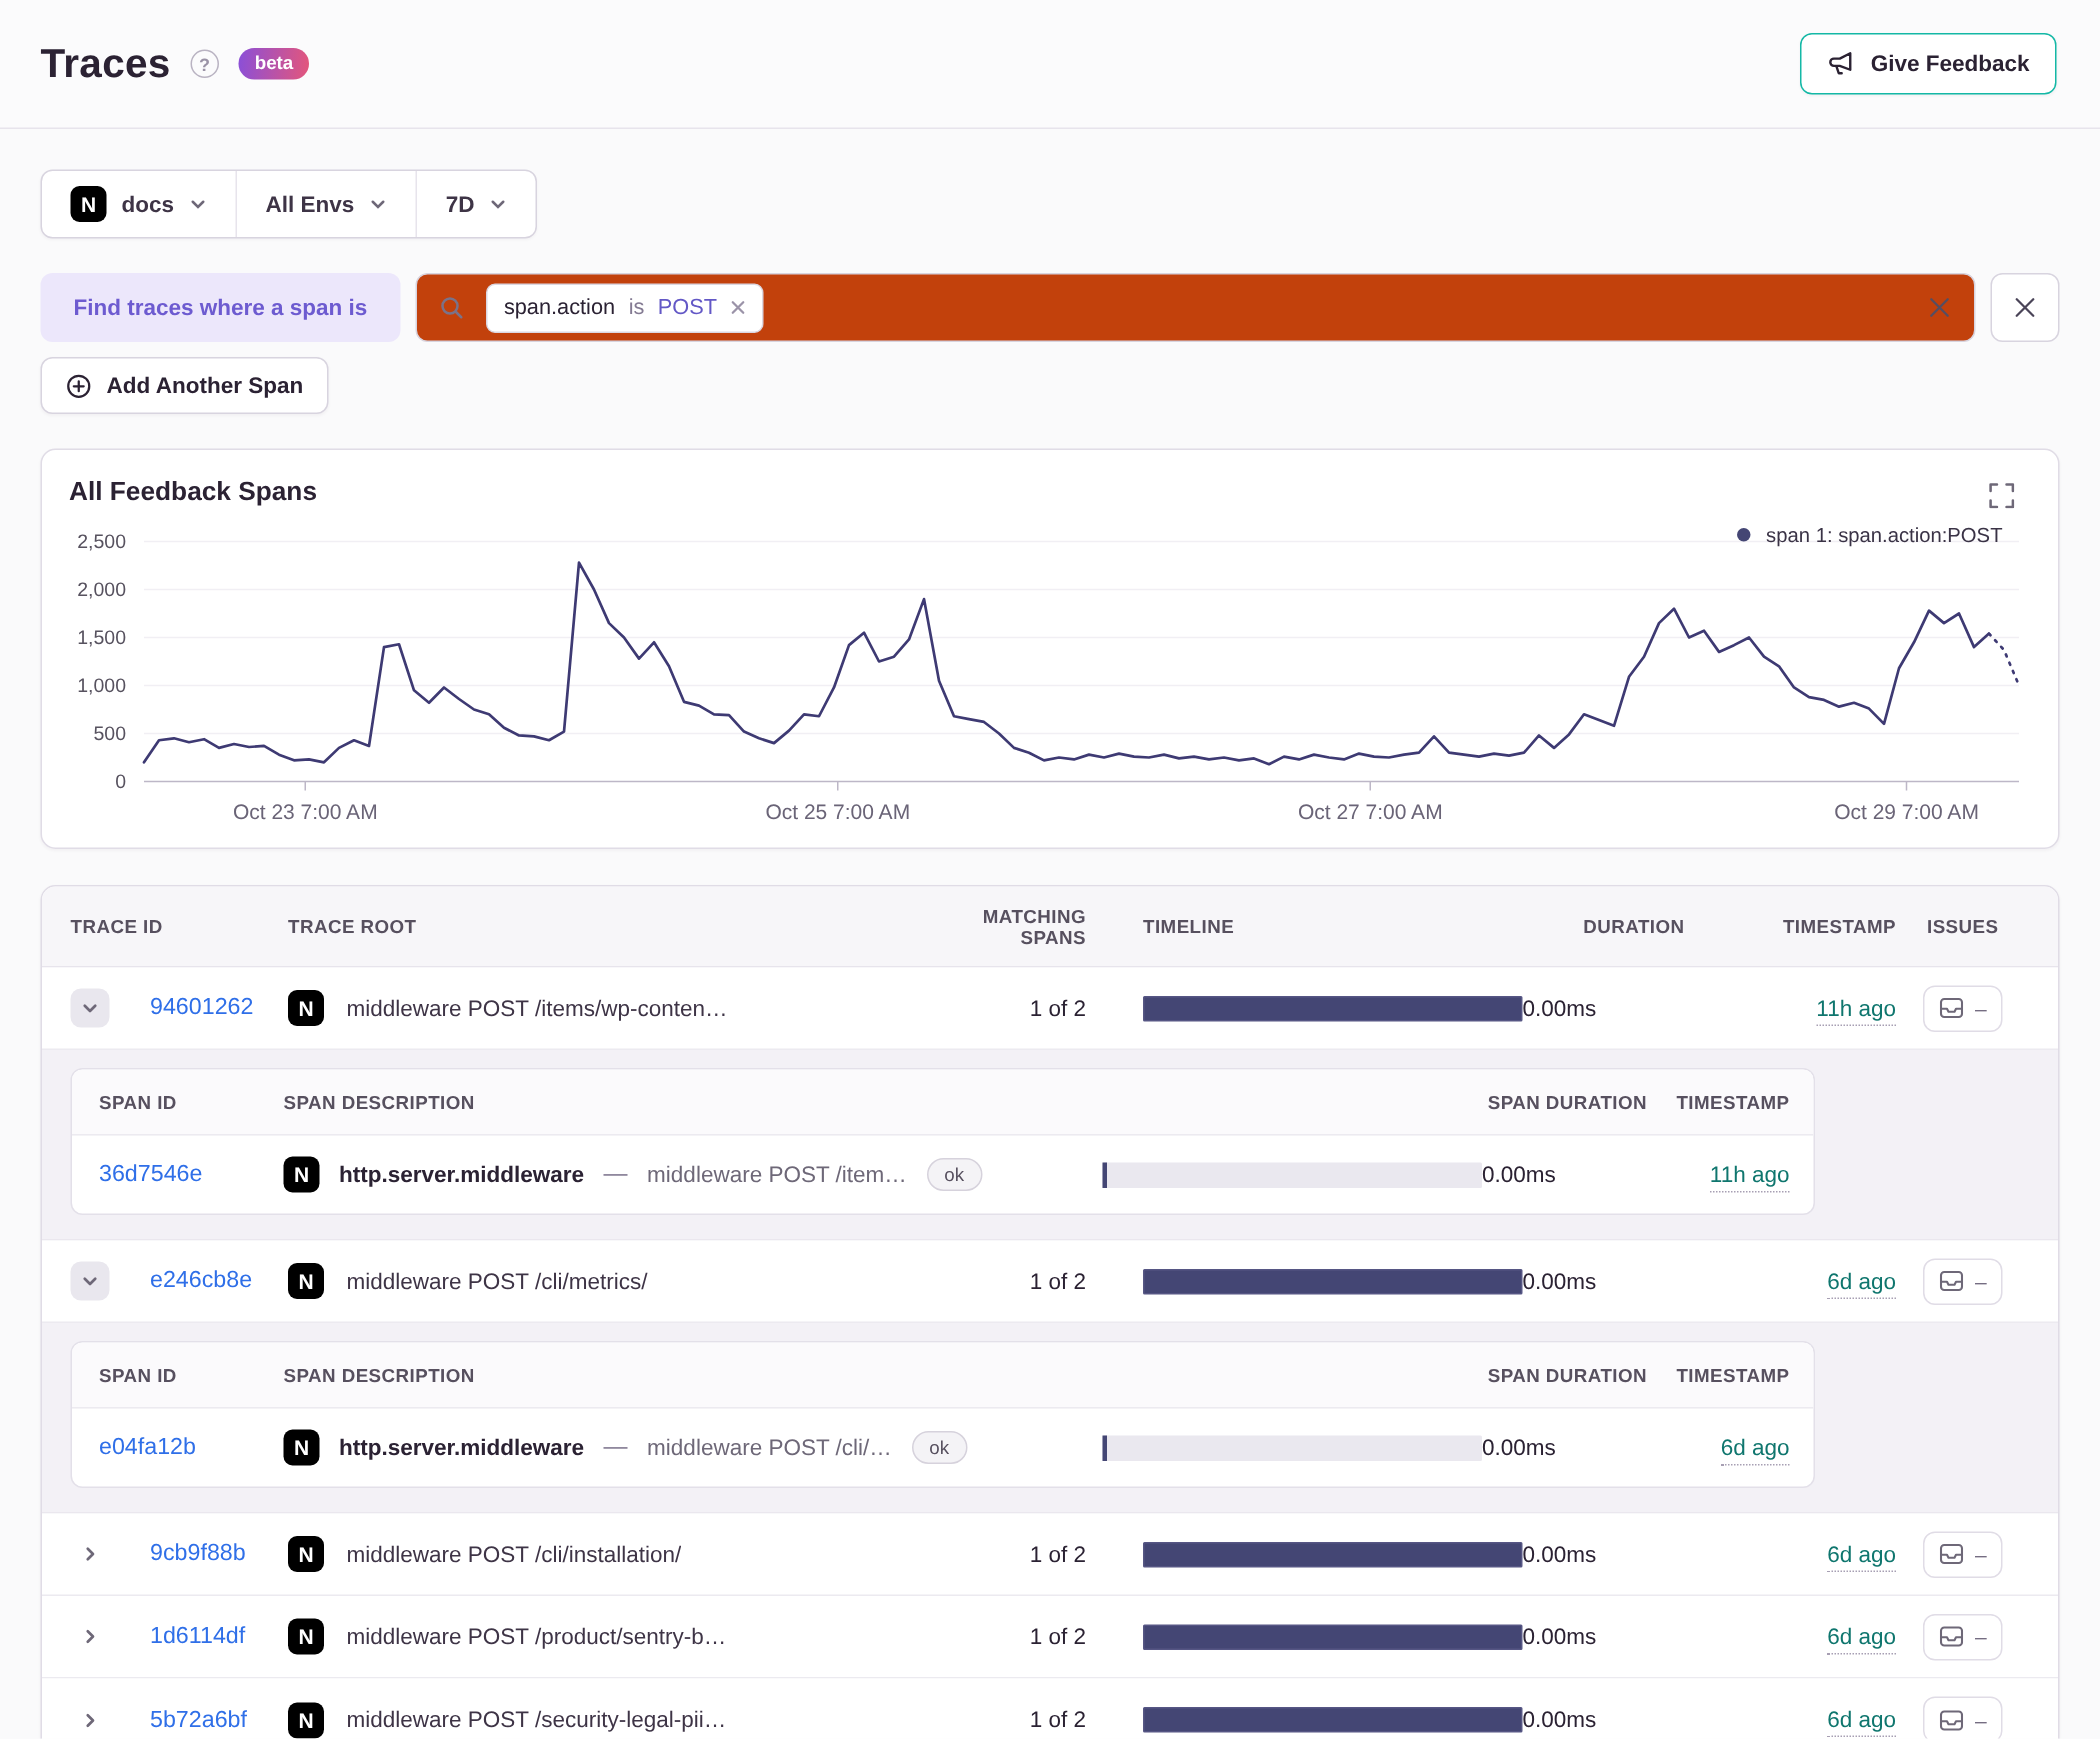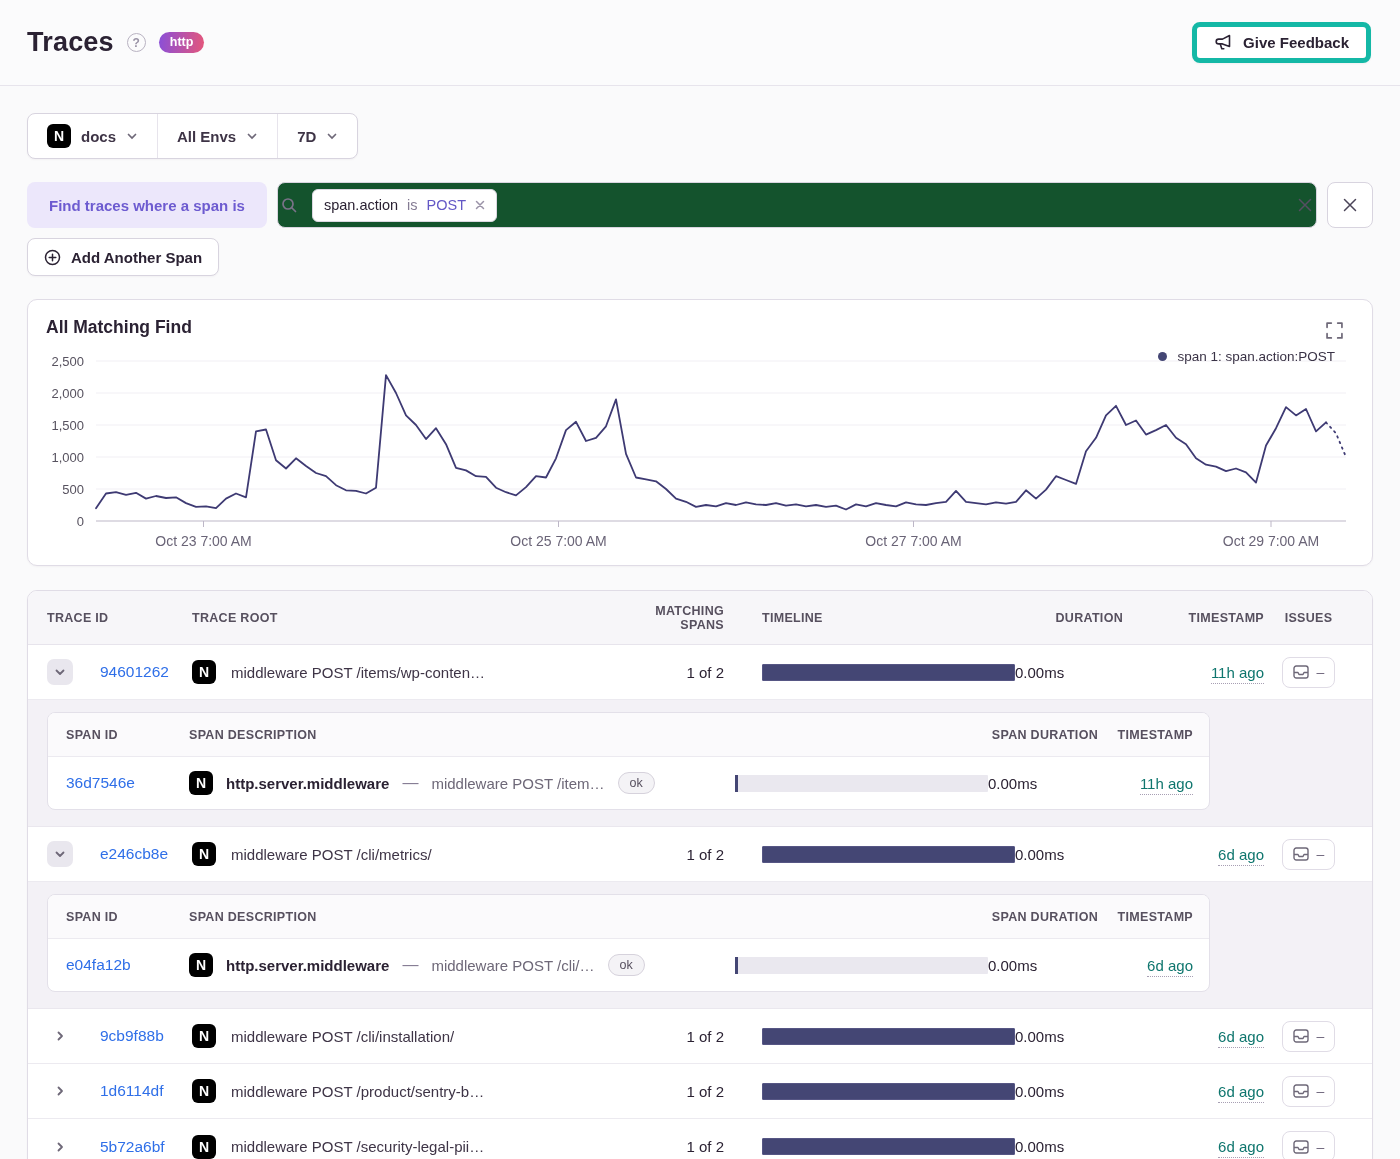--- a/index.html
+++ b/index.html
@@ -22,21 +22,21 @@
   .help-circle {
     width:19px; height:19px; border:1.5px solid #b9b3c2; border-radius:50%;
     color:#9a93a6; font-size:12px; font-weight:700; display:flex; align-items:center; justify-content:center;
   }
   .beta-badge {
     background:linear-gradient(95deg,#8a4fd8,#e4567b); color:#fff;
     font-size:12.5px; font-weight:700; padding:4px 11px; border-radius:20px; line-height:1;
   }
   .feedback-btn {
     display:flex; align-items:center; gap:10px; background:#fff;
-    border:5px solid #14b8a6; border-radius:8px; height:41px; padding:0 17px;
+    border:1px solid #14b8a6; border-radius:8px; height:41px; padding:0 17px;
     font-size:15px; font-weight:700; color:#2b2233; box-shadow:0 1px 2px rgba(43,34,51,.05);
   }
 
   main { padding:27px; }
 
   
   .filter-bar {
     display:inline-flex; background:#fff; border:1px solid #d8d4df; border-radius:8px;
     height:46px; align-items:stretch; box-shadow:0 1px 2px rgba(43,34,51,.04); margin-bottom:23px;
   }
@@ -51,22 +51,22 @@
   }
   .chev { color:#6e6878; display:flex; }
 
   
   .query-row { display:flex; gap:10px; margin-bottom:10px; height:46px; }
   .find-chip {
     background:#ece7fb; color:#6d5bd0; font-weight:700; font-size:15px;
     border-radius:8px; display:flex; align-items:center; padding:0 22px; white-space:nowrap;
   }
   .search-bar {
-    flex:1; background:#14532d; border:1px solid #d8d4df; border-radius:8px;
-    display:flex; align-items:center; padding:0 3px; gap:14px;
+    flex:1; background:#c2410c; border:1px solid #d8d4df; border-radius:8px;
+    display:flex; align-items:center; padding:0 15px; gap:14px;
   }
   .search-token {
     display:flex; align-items:center; gap:9px; border:1px solid #dbd7e1; border-radius:6px;
     height:33px; padding:0 11px; font-size:14.5px; background:#fff;
   }
   .tk-key { color:#2b2233; font-weight:500; }
   .tk-op  { color:#847b93; }
   .tk-val { color:#6358c6; font-weight:500; }
   .tk-x, .clear-x { display:flex; align-items:center; background:none; border:none; padding:0; color:#7c7489; }
   .clear-x { margin-left:auto; }
@@ -153,21 +153,21 @@
   .sub-tl { width:253px; height:17px; background:#eae8ef; border-radius:1px; position:relative; }
   .sub-tl::before { content:""; position:absolute; left:0; top:0; width:3px; height:100%; background:#444674; }
 </style>
 </head>
 <body>
 
 <header class="topbar">
   <div class="title-wrap">
     <h1 class="page-title">Traces</h1>
     <span class="help-circle">?</span>
-    <span class="beta-badge">http</span>
+    <span class="beta-badge">beta</span>
   </div>
   <button class="feedback-btn">
     <span class="chev">
       <svg width="19" height="19" viewBox="0 0 19 19" fill="none" stroke="#2b2233" stroke-width="1.6" stroke-linejoin="round" stroke-linecap="round">
         <path d="M15.5 2.5v11l-7-2.6H4.6a2.4 2.4 0 0 1 0-4.8h3.9l7-3.6z"></path>
         <path d="M6.3 11.2l1.5 4.6h2"></path>
       </svg>
     </span>
     <span>Give Feedback</span>
   </button>
@@ -238,21 +238,21 @@
     <span class="chev">
       <svg width="17" height="17" viewBox="0 0 17 17" fill="none" stroke="#2b2233" stroke-width="1.5" stroke-linecap="round">
           <circle cx="8.5" cy="8.5" r="7"></circle>
           <path d="M8.5 5.2v6.6M5.2 8.5h6.6"></path>
         </svg>
     </span>
     <span>Add Another Span</span>
   </button>
 
   <section class="chart-card">
-    <h2 class="chart-title">All Matching Find</h2>
+    <h2 class="chart-title">All Feedback Spans</h2>
     <button class="expand-btn">
       <svg width="17" height="17" viewBox="0 0 16 16" fill="none" stroke="currentColor" stroke-width="1.6" stroke-linecap="round" stroke-linejoin="round">
           <path d="M1 5V1h4M11 1h4v4M15 11v4h-4M5 15H1v-4"></path>
         </svg>
     </button>
     <div class="chart-legend">
       <span class="legend-dot"></span>
       <span>span 1: span.action:POST</span>
     </div>
     <svg id="chart-svg" width="1346" height="214" viewBox="0 0 1346 214">

